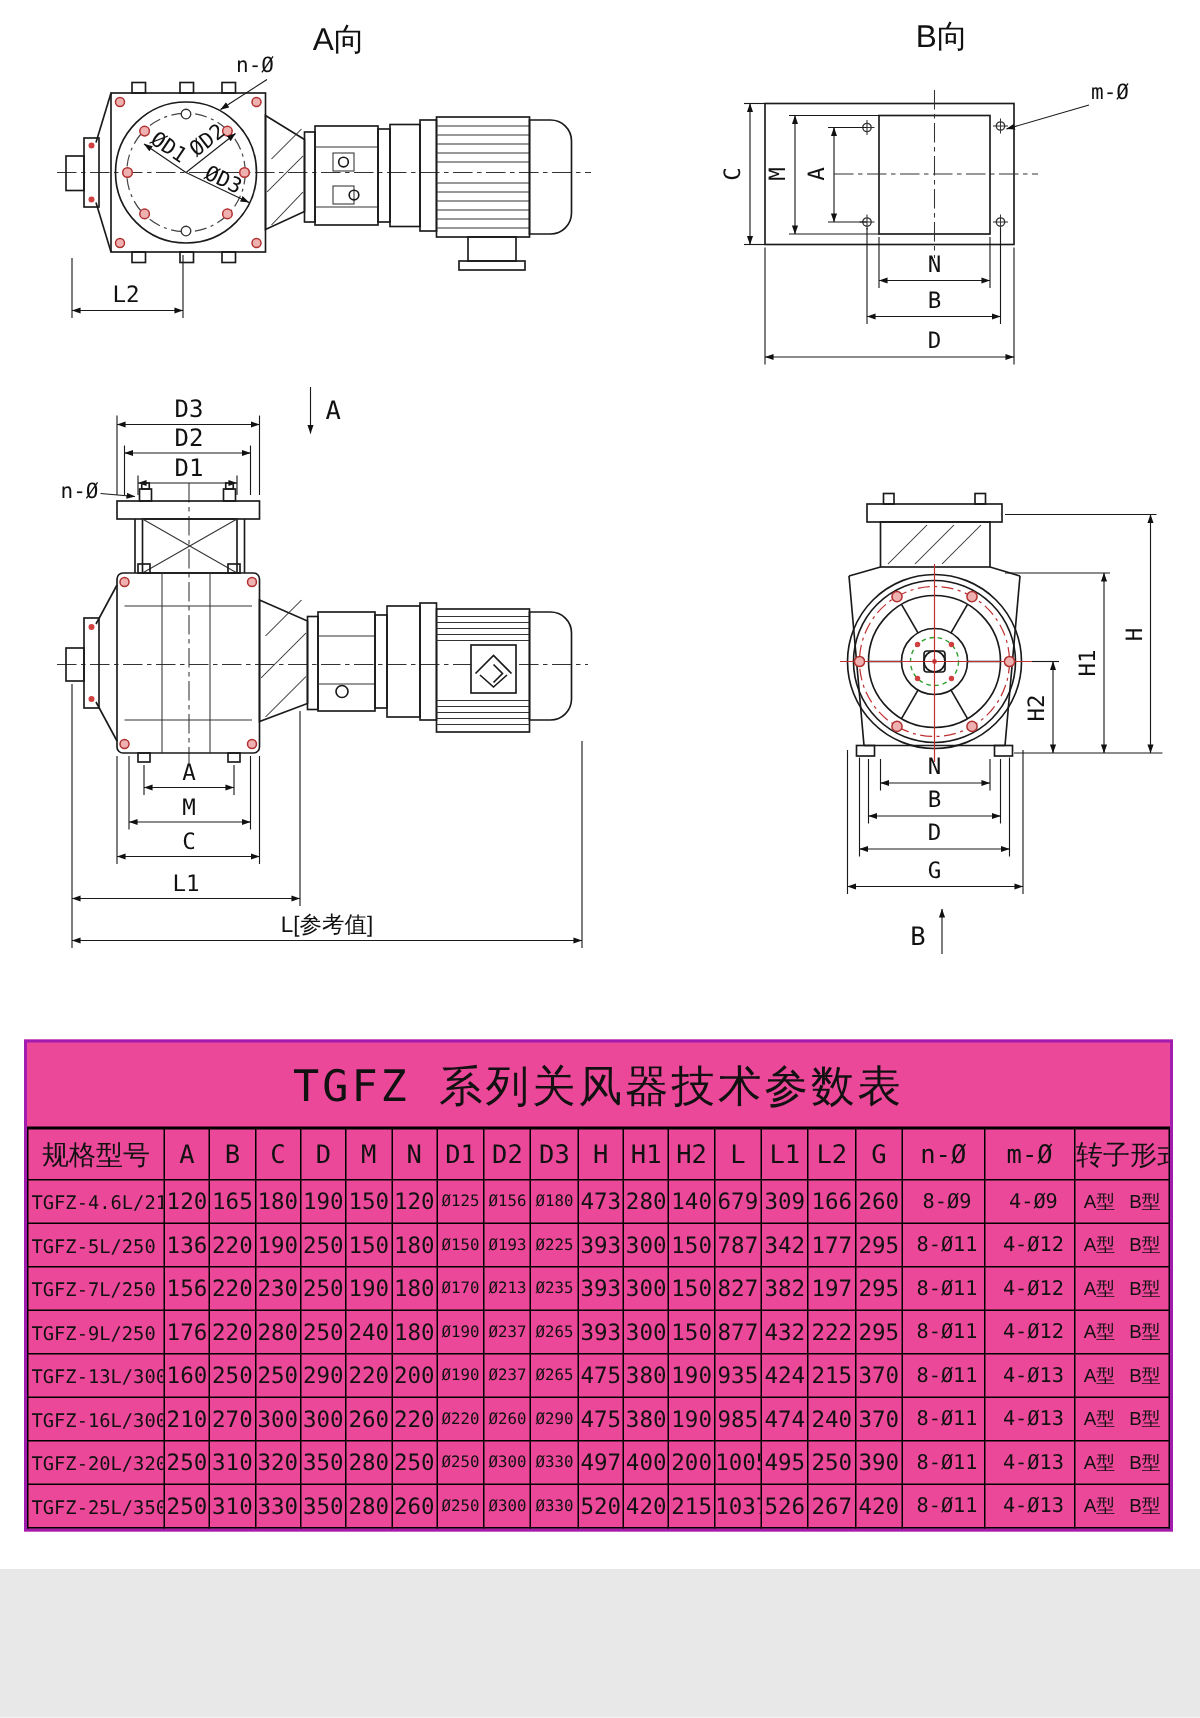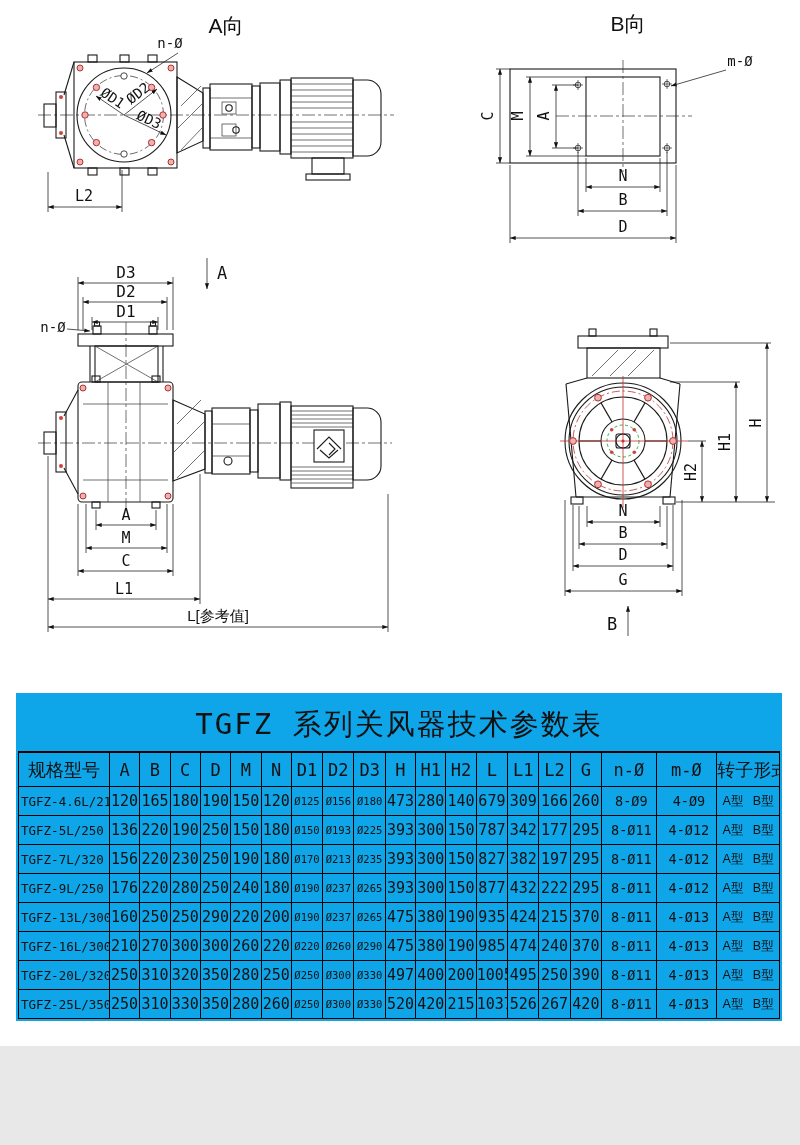--- a/index.html
+++ b/index.html
@@ -18,21 +18,21 @@
   .cl{stroke:#333;stroke-width:0.7;fill:none;stroke-dasharray:13 3 3 3;}
   .dd{stroke:#444;stroke-width:0.8;fill:none;stroke-dasharray:8 3 2 3;}
   .dim{stroke:#1a1a1a;stroke-width:0.75;fill:none;}
   .boltr{fill:#efb0b0;stroke:#b03030;stroke-width:1;}
   .boltw{fill:#ffffff;stroke:#333;stroke-width:0.9;}
   .rl{stroke:#c03030;stroke-width:0.8;fill:none;}
   .rdd{stroke:#c03030;stroke-width:0.8;fill:none;stroke-dasharray:8 3 2 3;}
   .gd{stroke:#2e9e2e;stroke-width:0.9;fill:none;stroke-dasharray:3 2.5;}
   .rdot{fill:#d04040;stroke:none;}
 
-  .table-wrap{position:absolute;left:16px;top:693px;width:762px;border:2px solid #0ea5e9;background:#0ea5e9;}
+  .table-wrap{position:absolute;left:16px;top:693px;width:762px;border:2px solid #a21caf;background:#ec4899;}
   .table-title{height:56px;line-height:58px;text-align:center;font-size:29px;letter-spacing:2px;
                border-bottom:1.5px solid #000;font-family:"DejaVu Sans Mono","Liberation Sans",sans-serif;}
   table.params{border-collapse:collapse;table-layout:fixed;width:100%;}
   table.params th,table.params td{border:1.5px solid #000;text-align:center;padding:0;overflow:hidden;white-space:nowrap;}
   table.params th{height:33px;font-size:17px;font-weight:normal;}
   table.params th.cjk{font-size:18px;font-family:"Liberation Sans","DejaVu Sans",sans-serif;}
   table.params td{height:28px;font-size:15px;}
   table.params td.model{font-size:12.5px;text-align:left;padding-left:2px;}
   table.params td.dia{font-size:10.5px;}
   table.params td.holes{font-size:13.5px;text-align:center;padding-left:5px;}
@@ -525,21 +525,21 @@
             <td>150</td>
             <td>787</td>
             <td>342</td>
             <td>177</td>
             <td>295</td>
             <td class="holes">8-Ø11</td>
             <td class="holes">4-Ø12</td>
             <td class="rotor">A型 B型</td>
           </tr>
           <tr>
-            <td class="model">TGFZ-7L/320</td>
+            <td class="model">TGFZ-7L/250</td>
             <td>156</td>
             <td>220</td>
             <td>230</td>
             <td>250</td>
             <td>190</td>
             <td>180</td>
             <td class="dia">Ø170</td>
             <td class="dia">Ø213</td>
             <td class="dia">Ø235</td>
             <td>393</td>

